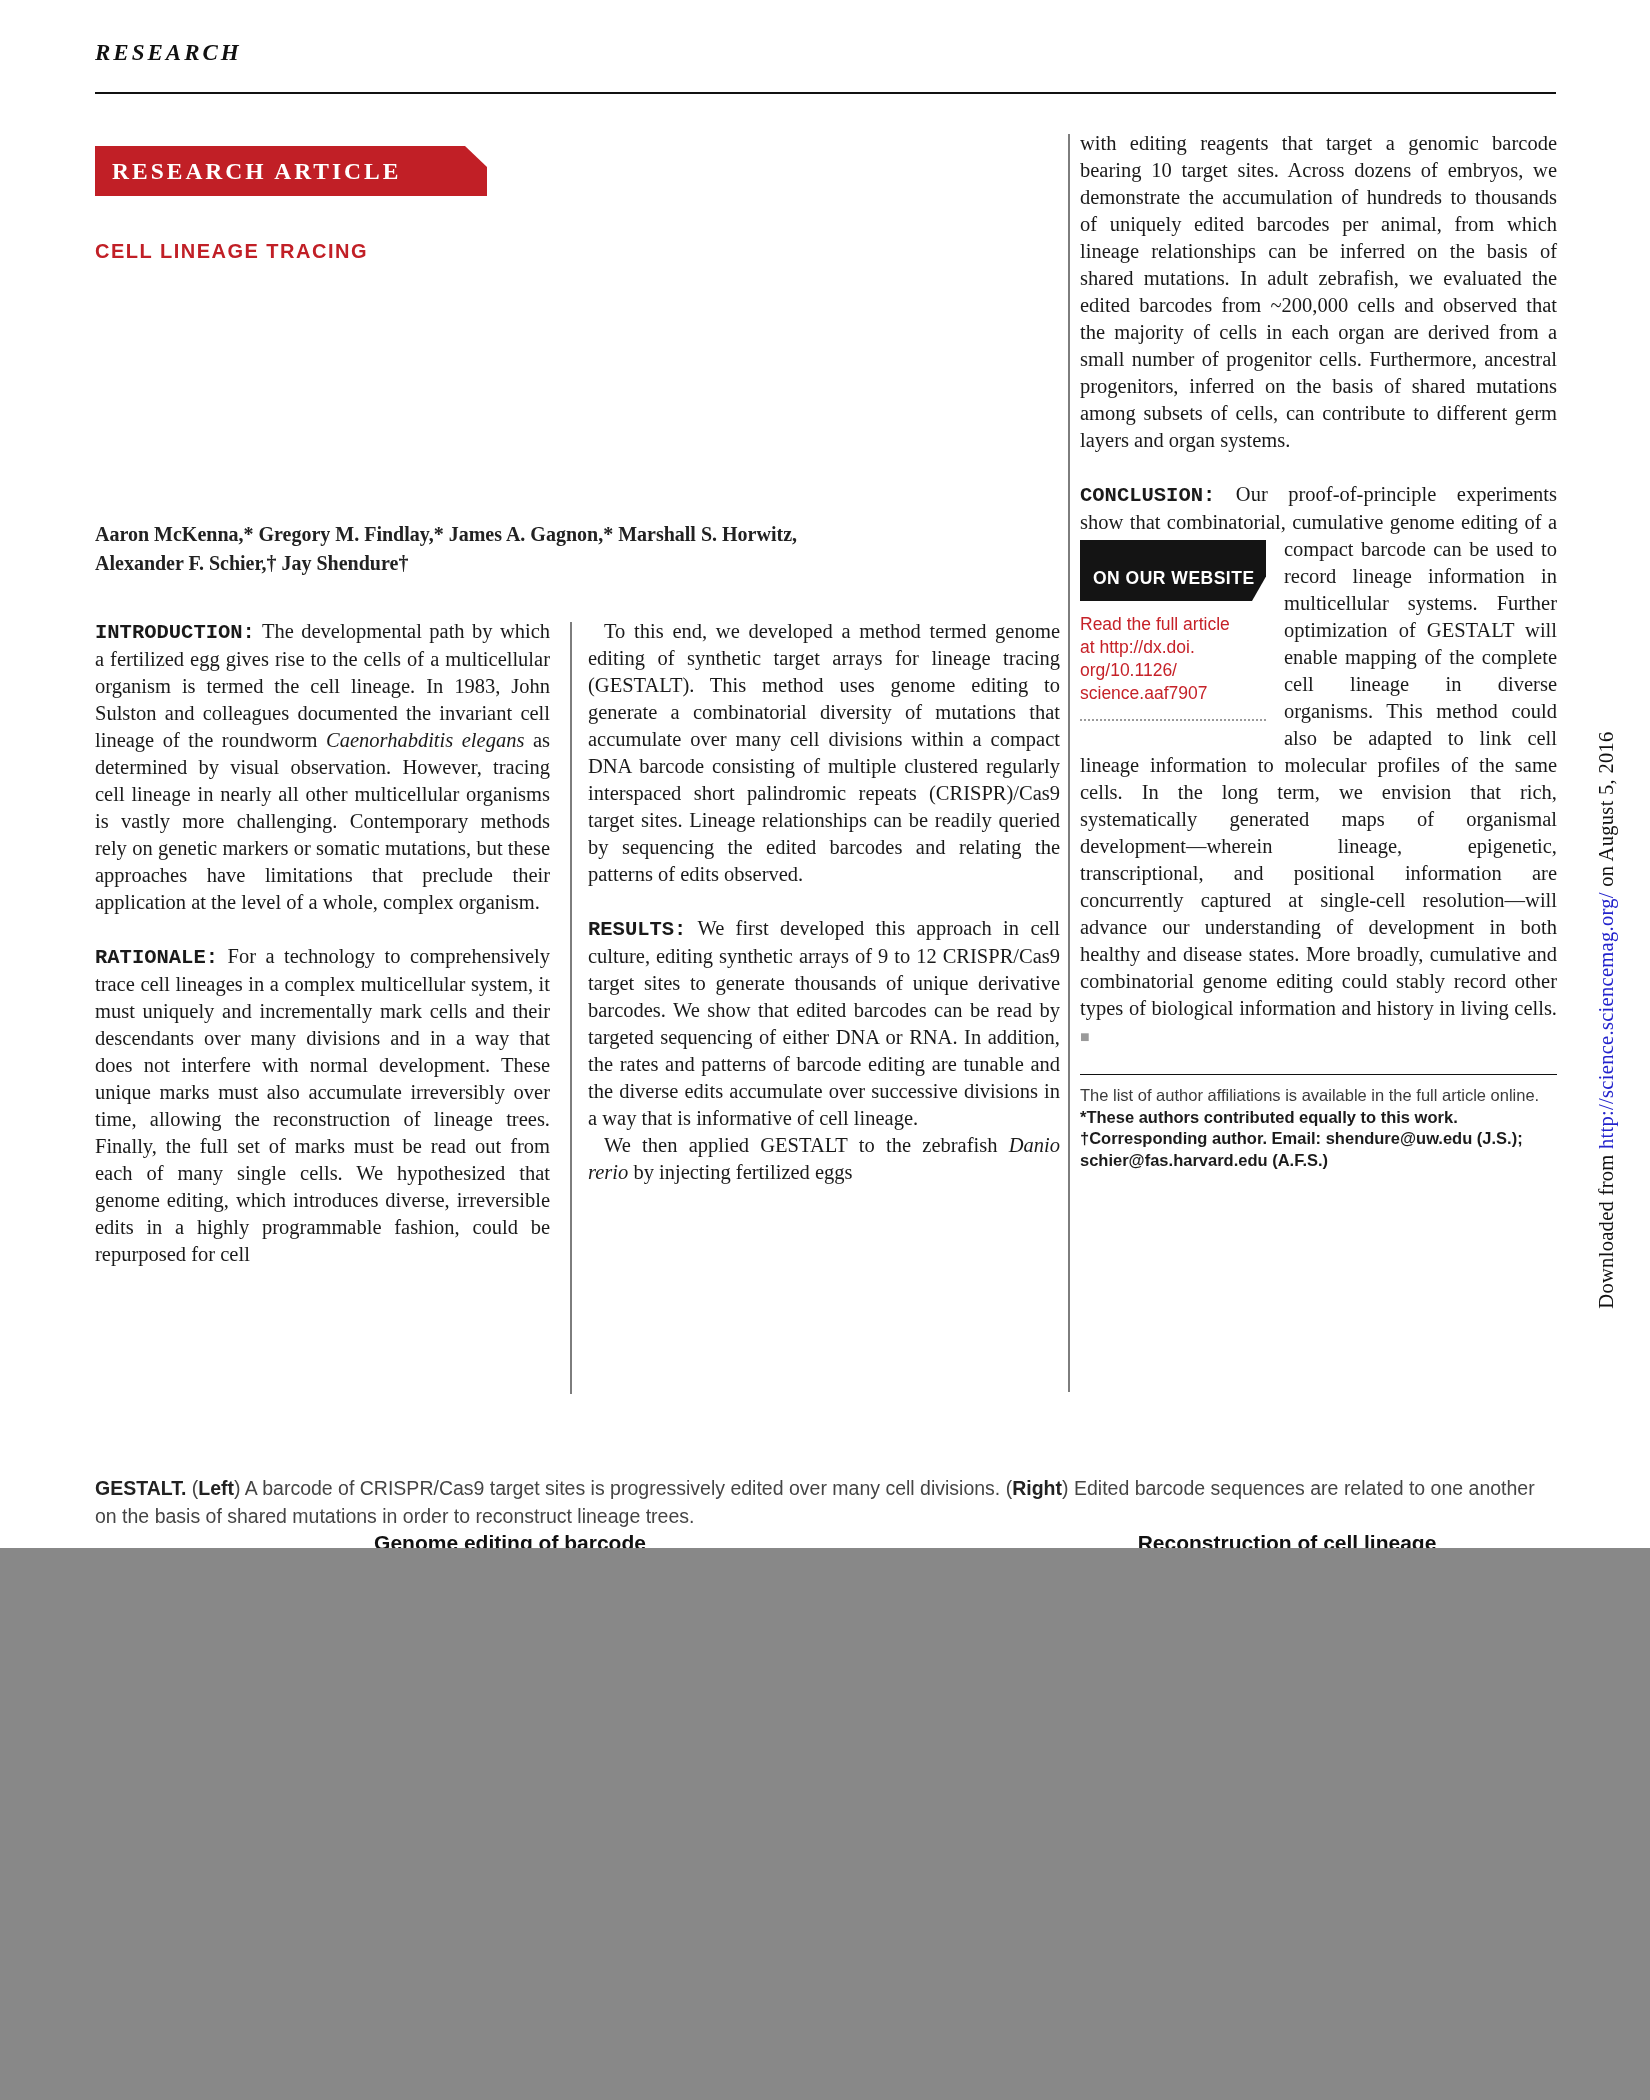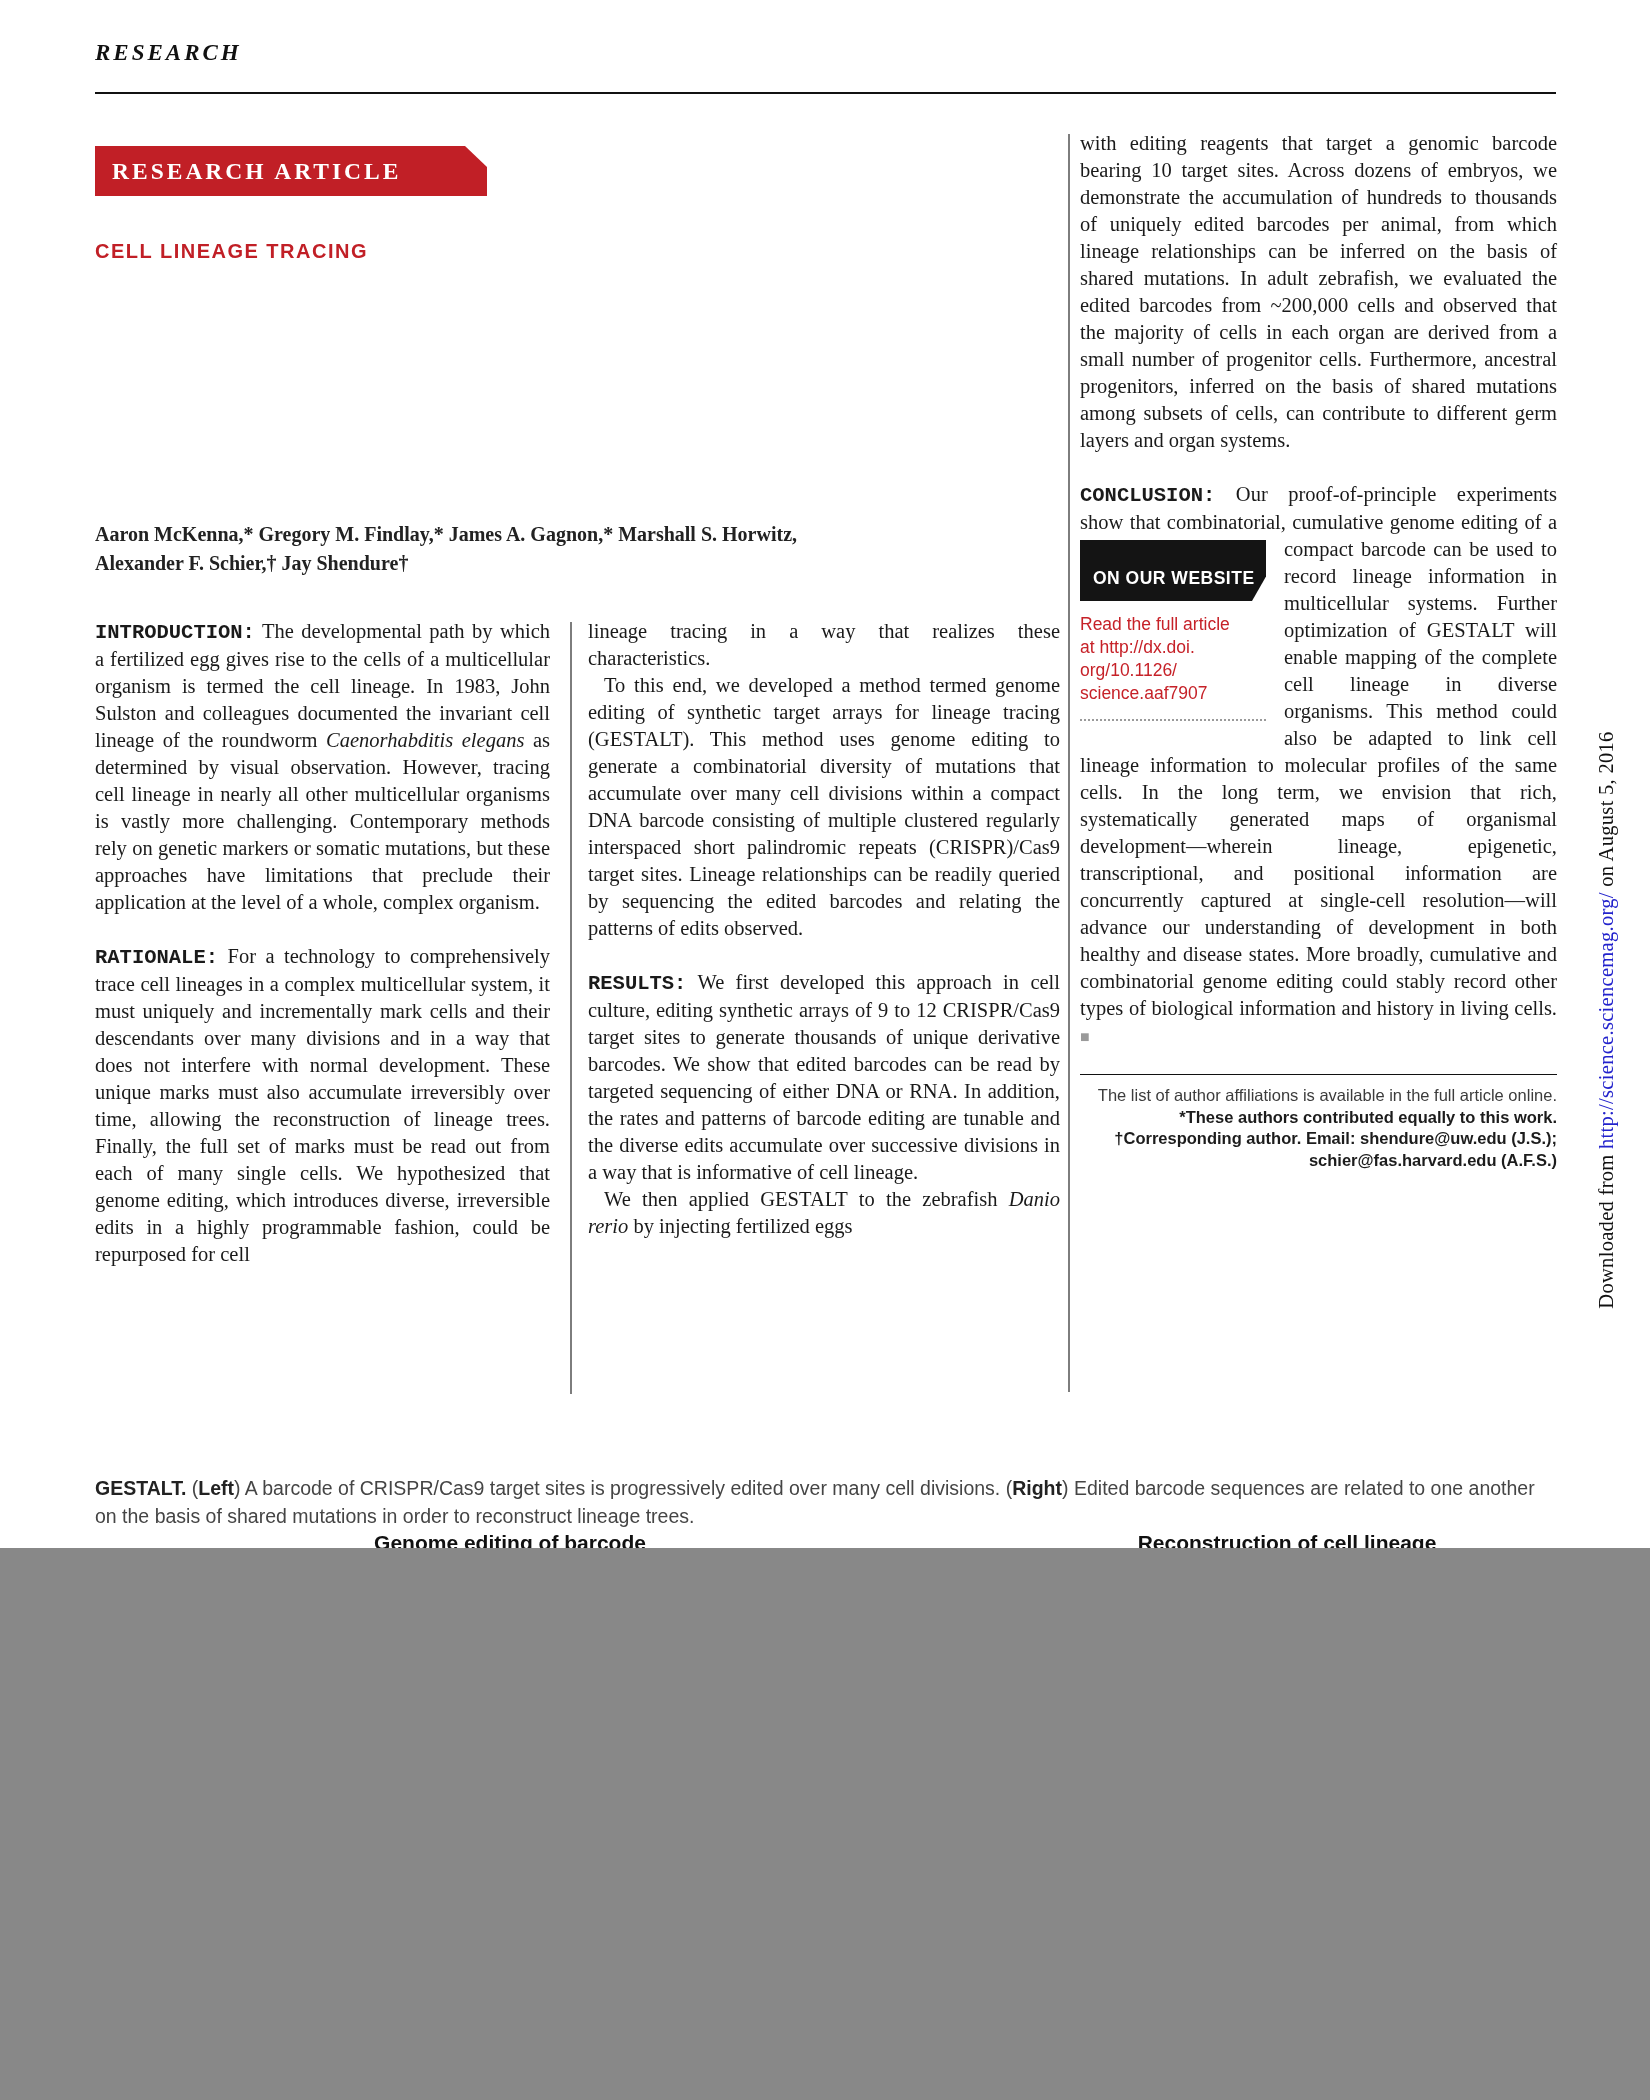--- a/index.html
+++ b/index.html
@@ -36,21 +36,21 @@
   
   .webbox{float:left;width:186px;margin:4px 18px 24px 0;}
   .webbox-black{background:#141414;color:#fff;font-family:"Liberation Sans",sans-serif;font-weight:bold;
      font-size:17.5px;letter-spacing:0.5px;padding:25px 0 9px 13px;
      clip-path:polygon(0 0,100% 0,100% 60%,calc(100% - 14px) 100%,0 100%);}
   .webbox-link{margin-top:12px;color:#c62128;font-family:"Liberation Sans",sans-serif;
      font-size:17.5px;line-height:23px;white-space:pre-line;text-align:left;
      border-bottom:2px dotted #9a9a9a;padding-bottom:14px;}
   
   .fnblock{margin-top:24px;border-top:1.5px solid #111;padding-top:10px;
-     font-family:"Liberation Sans",sans-serif;font-size:16.5px;line-height:21.5px;text-align:right;}
+     font-family:"Liberation Sans",sans-serif;font-size:16.5px;line-height:21.5px;text-align:left;}
   .fnblock p{margin:0;}
   .fn-light{color:#3c3c3c;}
   .fn-bold{font-weight:bold;color:#1c1c1c;}
   
   .caption{left:95px;top:1474px;width:1462px;font-family:"Liberation Sans",sans-serif;
      font-size:19.5px;line-height:28px;color:#454545;text-align:left;}
   .caption b{color:#222;}
   
   .figsvg{left:75px;top:1530px;}
   .ftt{font-family:"Liberation Sans",sans-serif;font-weight:bold;font-size:21px;fill:#111;text-anchor:middle;}
@@ -84,21 +84,20 @@
 
   <div class="abs vrule vr1"></div>
   <div class="abs vrule vr2"></div>
 
   <div class="col col1">
     <p><b class="shead">INTRODUCTION:</b><span> The developmental path by which a fertilized egg gives rise to the cells of a multicellular organism is termed the cell lineage. In 1983, John Sulston and colleagues documented the invariant cell lineage of the roundworm </span><i>Caenorhabditis elegans</i><span> as determined by visual observation. However, tracing cell lineage in nearly all other multicellular organisms is vastly more challenging. Contemporary methods rely on genetic markers or somatic mutations, but these approaches have limitations that preclude their application at the level of a whole, complex organism.</span></p>
     <p class="gap"><b class="shead">RATIONALE:</b><span> For a technology to comprehensively trace cell lineages in a complex multicellular system, it must uniquely and incrementally mark cells and their descendants over many divisions and in a way that does not interfere with normal development. These unique marks must also accumulate irreversibly over time, allowing the reconstruction of lineage trees. Finally, the full set of marks must be read out from each of many single cells. We hypothesized that genome editing, which introduces diverse, irreversible edits in a highly programmable fashion, could be repurposed for cell</span></p>
   </div>
 
   <div class="col col2">
-    <p>lineage tracing in a way that realizes these characteristics.</p>
     <p class="ind">To this end, we developed a method termed genome editing of synthetic target arrays for lineage tracing (GESTALT). This method uses genome editing to generate a combinatorial diversity of mutations that accumulate over many cell divisions within a compact DNA barcode consisting of multiple clustered regularly interspaced short palindromic repeats (CRISPR)/Cas9 target sites. Lineage relationships can be readily queried by sequencing the edited barcodes and relating the patterns of edits observed.</p>
     <p class="gap"><b class="shead">RESULTS:</b><span> We first developed this approach in cell culture, editing synthetic arrays of 9 to 12 CRISPR/Cas9 target sites to generate thousands of unique derivative barcodes. We show that edited barcodes can be read by targeted sequencing of either DNA or RNA. In addition, the rates and patterns of barcode editing are tunable and the diverse edits accumulate over successive divisions in a way that is informative of cell lineage.</span></p>
     <p class="ind"><span>We then applied GESTALT to the zebrafish </span><i>Danio rerio</i><span> by injecting fertilized eggs</span></p>
   </div>
 
   <div class="col col3">
     <p>with editing reagents that target a genomic barcode bearing 10 target sites. Across dozens of embryos, we demonstrate the accumulation of hundreds to thousands of uniquely edited barcodes per animal, from which lineage relationships can be inferred on the basis of shared mutations. In adult zebrafish, we evaluated the edited barcodes from ~200,000 cells and observed that the majority of cells in each organ are derived from a small number of progenitor cells. Furthermore, ancestral progenitors, inferred on the basis of shared mutations among subsets of cells, can contribute to different germ layers and organ systems.</p>
     <p class="gap"><b class="shead">CONCLUSION:</b><span> Our proof-of-principle experiments show that combinatorial, cumulative genome editing of a compact barcode can be </span><span class="webbox">
           <span style="display:block" class="webbox-black">ON OUR WEBSITE</span>
           <span style="display:block" class="webbox-link">Read the full article

